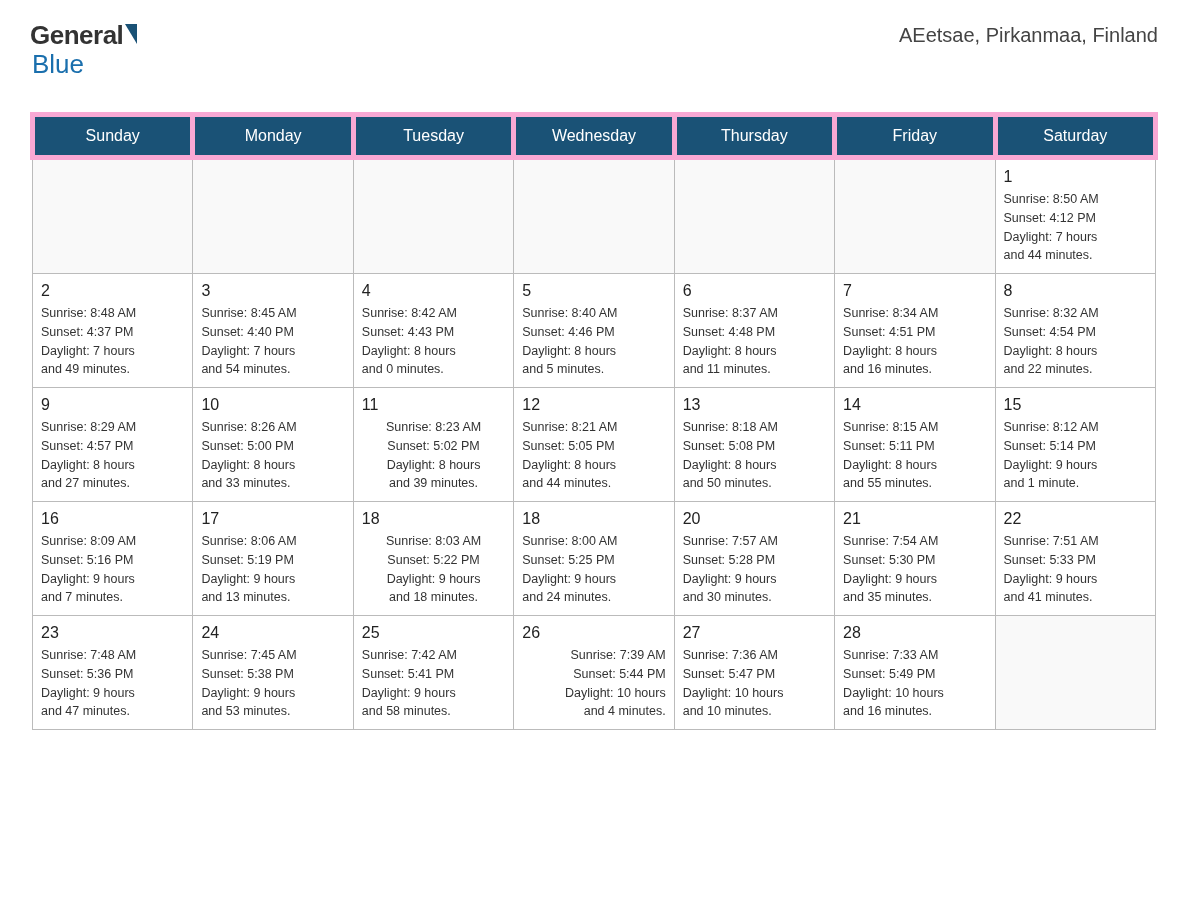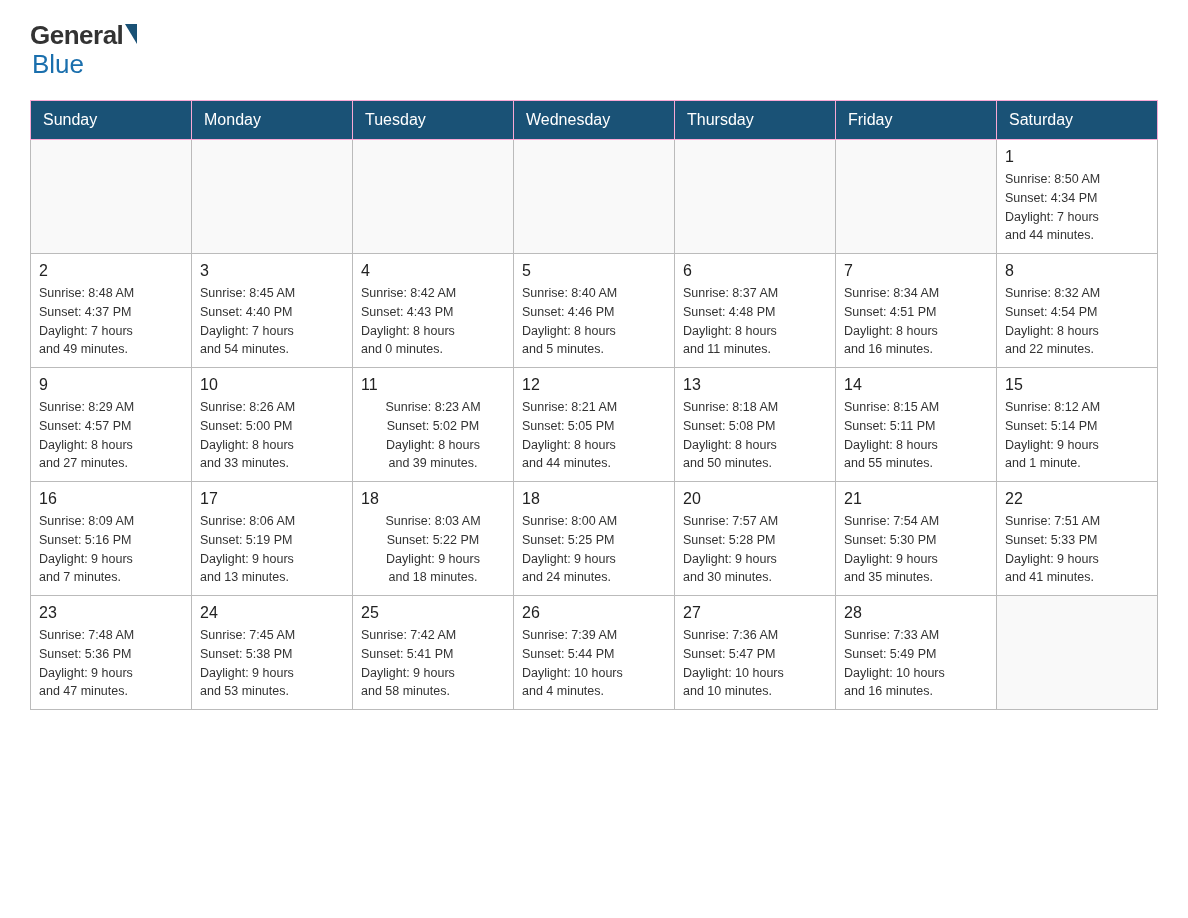--- a/index.html
+++ b/index.html
@@ -7,21 +7,21 @@
       font-family: Arial, sans-serif;
       background: #fff;
       padding: 20px 30px;
       width: 1188px;
       min-height: 918px;
     }
     .header {
       display: flex;
       justify-content: space-between;
       align-items: flex-start;
-      margin-bottom: 20px;
+      margin-bottom: 32px;
     }
     .logo {
       display: flex;
       flex-direction: column;
       align-items: flex-start;
     }
     .logo-general {
       font-size: 26px;
       font-weight: bold;
       color: #333;
@@ -58,25 +58,25 @@
       margin-top: 4px;
     }
     .calendar {
       width: 100%;
       border-collapse: collapse;
       border: 1px solid #aaa;
     }
     .calendar th {
       background-color: #1a5276;
       color: #fff;
-      padding: 10px 12px;
+      padding: 10px 24px;
       font-size: 16px;
       font-weight: normal;
-      text-align: left;
-      border: 1px solid #f9a8d4;
+      text-align: center;
+      border: 5px solid #f9a8d4;
     }
     .calendar td {
       vertical-align: top;
       padding: 8px;
       font-size: 13px;
       color: #333;
       border: 1px solid #bbb;
       width: calc(100% / 7);
       min-height: 110px;
       height: 110px;
@@ -107,20 +107,21 @@
 
 <div class="header">
   <div class="logo">
     <div class="logo-wrapper">
       <span class="logo-general">General</span>
       <div class="logo-arrow"></div>
     </div>
     <span class="logo-blue">Blue</span>
   </div>
   <div class="title-section">
+    <div class="location">AEetsae, Pirkanmaa, Finland</div>
   </div>
 </div>
 
 <table class="calendar">
   <thead>
     <tr>
     <th>Sunday</th>
         <th>Monday</th>
         <th>Tuesday</th>
         <th>Wednesday</th>
@@ -133,21 +134,21 @@
   <tr>
         <td class="empty-cell"></td>
         <td class="empty-cell"></td>
         <td class="empty-cell"></td>
         <td class="empty-cell"></td>
         <td class="empty-cell"></td>
         <td class="empty-cell"></td>
         <td>
           <span class="day-number">1</span>
           <div class="day-info" style="white-space: pre-line;">Sunrise: 8:50 AM
-Sunset: 4:34 PM
+Sunset: 4:12 PM
 Daylight: 7 hours
 and 44 minutes.</div>
         </td>
       </tr>
       <tr>
         <td>
           <span class="day-number">2</span>
           <div class="day-info" style="white-space: pre-line;">Sunrise: 8:48 AM
 Sunset: 4:37 PM
 Daylight: 7 hours
@@ -315,21 +316,21 @@
         </td>
         <td>
           <span class="day-number">25</span>
           <div class="day-info" style="white-space: pre-line;">Sunrise: 7:42 AM
 Sunset: 5:41 PM
 Daylight: 9 hours
 and 58 minutes.</div>
         </td>
         <td>
           <span class="day-number">26</span>
-          <div class="day-info" style="white-space: pre-line;">Sunrise: 7:39 AM
+          <div class="day-info" style="white-space: pre-line; text-align: right;">Sunrise: 7:39 AM
 Sunset: 5:44 PM
 Daylight: 10 hours
 and 4 minutes.</div>
         </td>
         <td>
           <span class="day-number">27</span>
           <div class="day-info" style="white-space: pre-line;">Sunrise: 7:36 AM
 Sunset: 5:47 PM
 Daylight: 10 hours
 and 10 minutes.</div>

